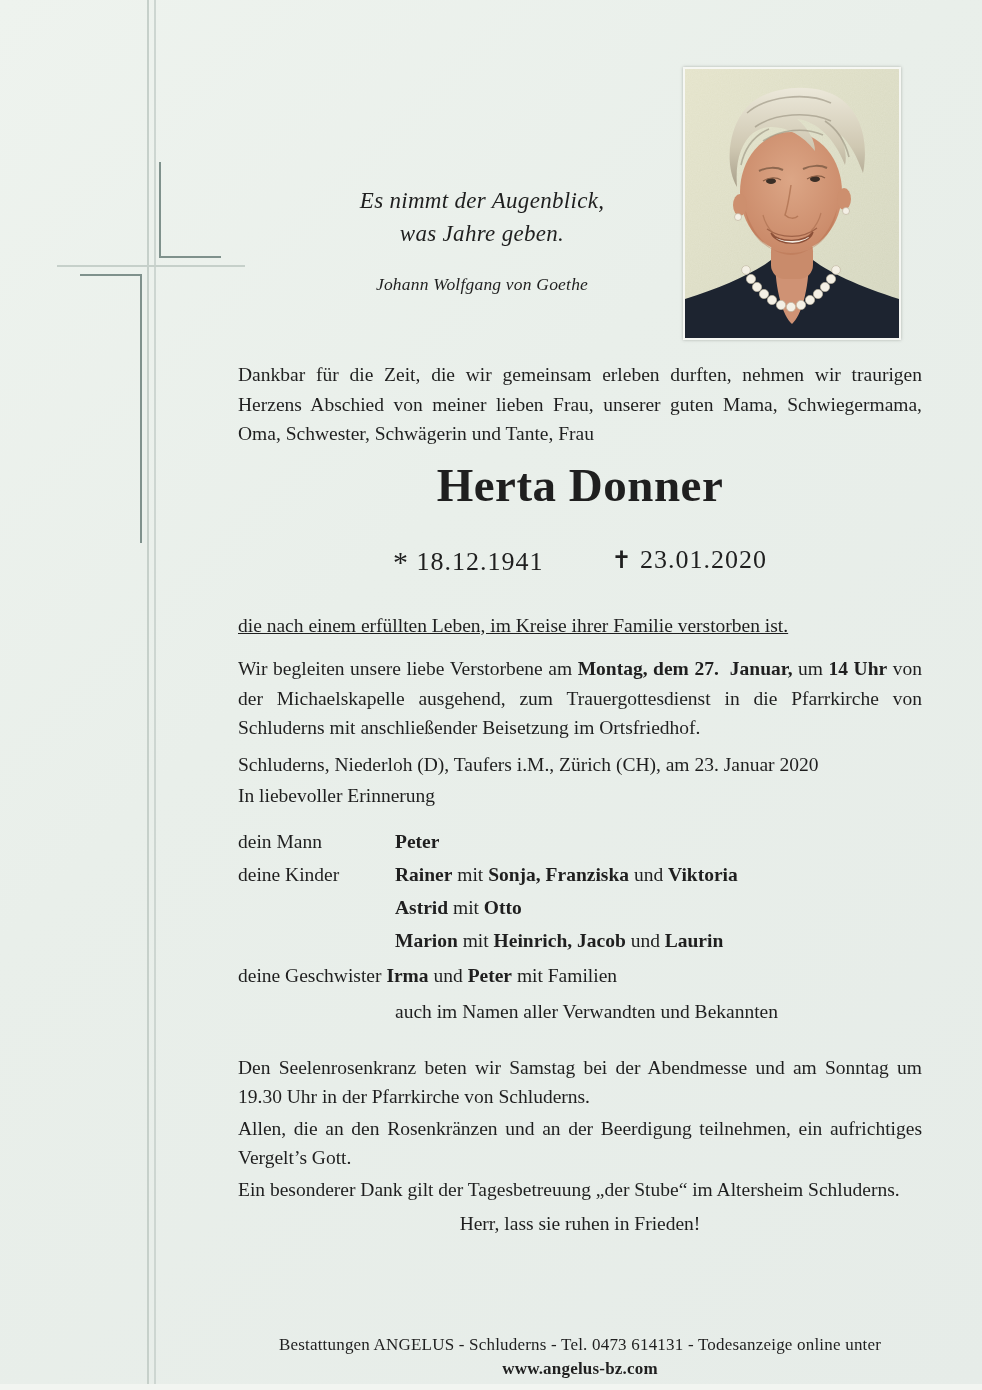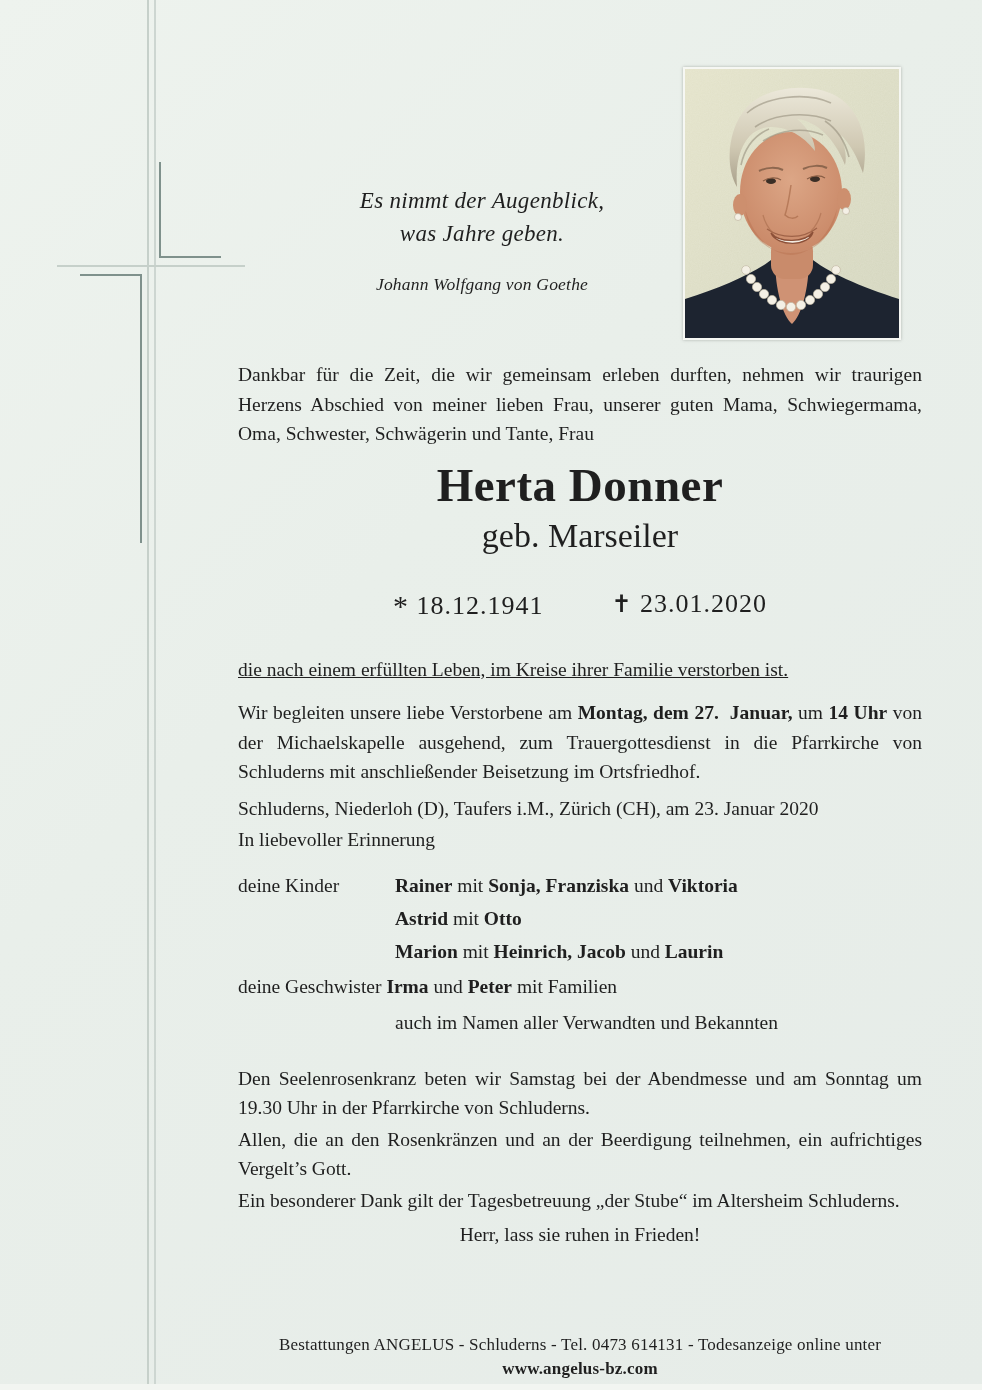--- a/index.html
+++ b/index.html
@@ -152,36 +152,39 @@
         <circle cx="151" cy="201" r="4.4"></circle>
       </g>
     </svg>
   </div>
 
   <div class="col">
 
     <p class="just">Dankbar für die Zeit, die wir gemeinsam erleben durften, nehmen wir traurigen Herzens Abschied von meiner lieben Frau, unserer guten Mama, Schwiegermama, Oma, Schwester, Schwägerin und Tante, Frau</p>
 
     <div class="name">Herta Donner</div>
-    <div class="maiden">geb. Marseiler</div>
 
     <div class="dates">
       <span><span class="sym star">*</span> <span>18.12.1941</span></span>
       <span><span class="sym">✝</span> <span>23.01.2020</span></span>
     </div>
 
     <p class="death-line">die nach einem erfüllten Leben, im Kreise ihrer Familie verstorben ist.</p>
 
     <p class="just funeral"><span>Wir begleiten unsere liebe Verstorbene am </span><span class="b">Montag, dem 27.&nbsp; Januar,</span><span> um </span><span class="b">14 Uhr</span><span> von der Michaelskapelle ausgehend, zum Trauergottesdienst in die Pfarrkirche von Schluderns mit anschließender Beisetzung im Ortsfriedhof.</span></p>
 
     <p class="place-line">Schluderns, Niederloh (D), Taufers i.M., Zürich (CH), am 23. Januar 2020</p>
     <p class="remembrance">In liebevoller Erinnerung</p>
 
     <div class="family">
       <div class="frow">
+        <span class="lbl">dein Mann</span>
+        <span class="val"><span class="b">Peter</span></span>
+      </div>
+      <div class="frow">
         <span class="lbl">deine Kinder</span>
         <span class="val"><span class="b">Rainer</span><span> mit </span><span class="b">Sonja, Franziska</span><span> und </span><span class="b">Viktoria</span></span>
       </div>
       <div class="frow">
         <span class="lbl"></span>
         <span class="val"><span class="b">Astrid</span><span> mit </span><span class="b">Otto</span></span>
       </div>
       <div class="frow">
         <span class="lbl"></span>
         <span class="val"><span class="b">Marion</span><span> mit </span><span class="b">Heinrich, Jacob</span><span> und </span><span class="b">Laurin</span></span>

